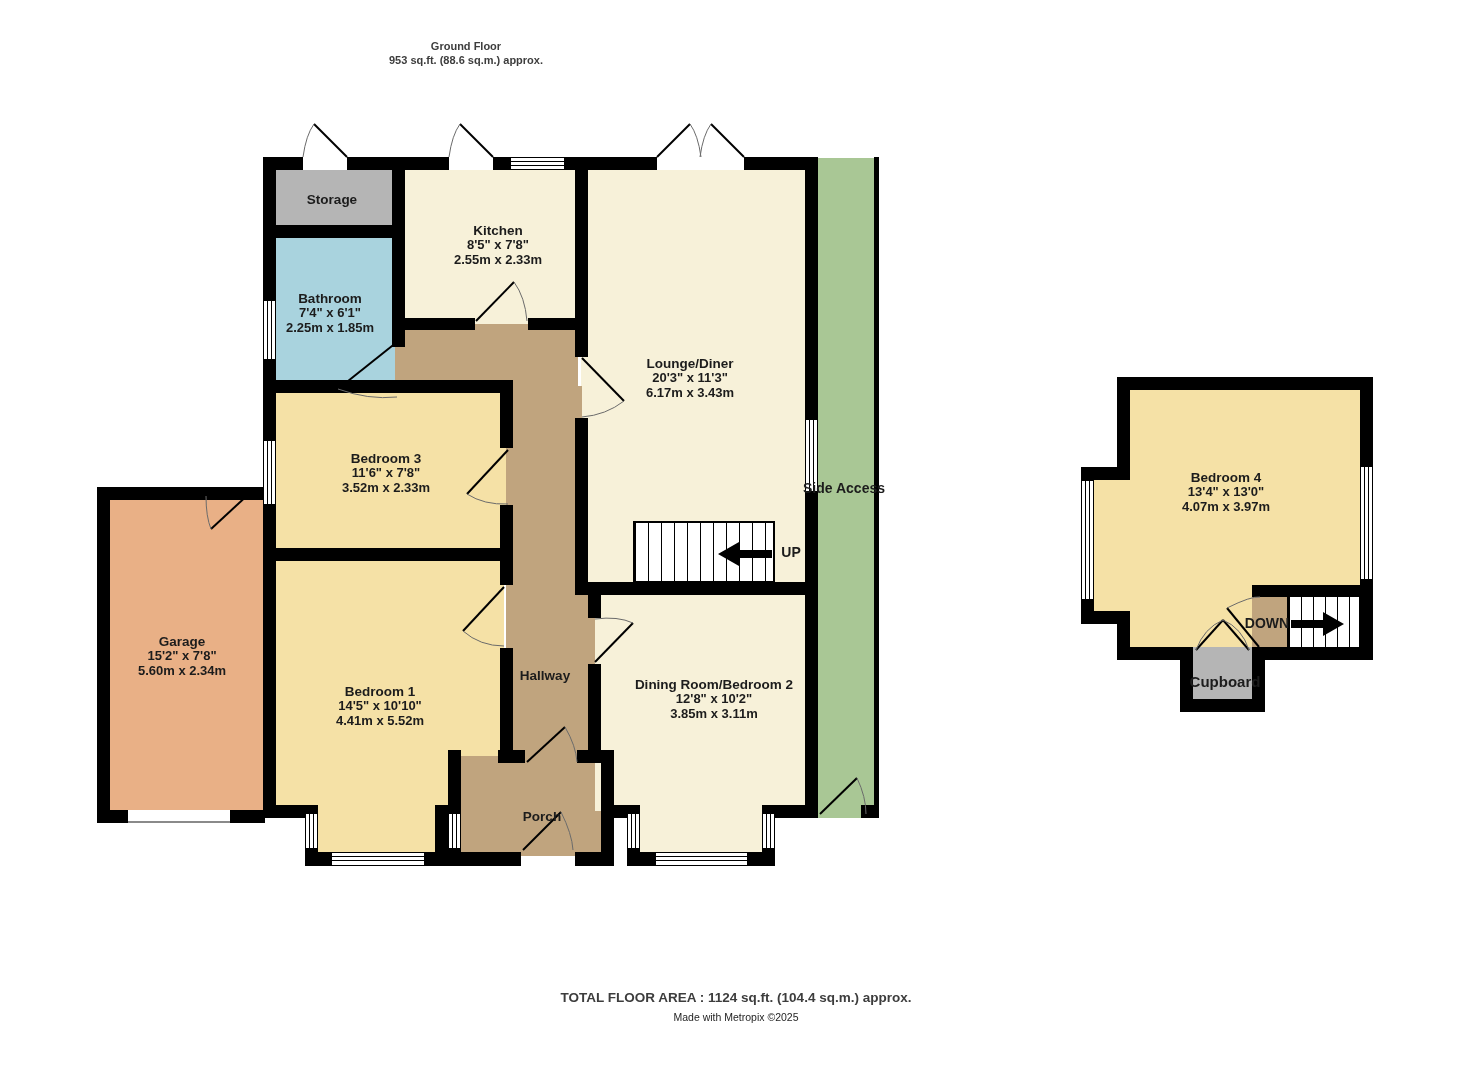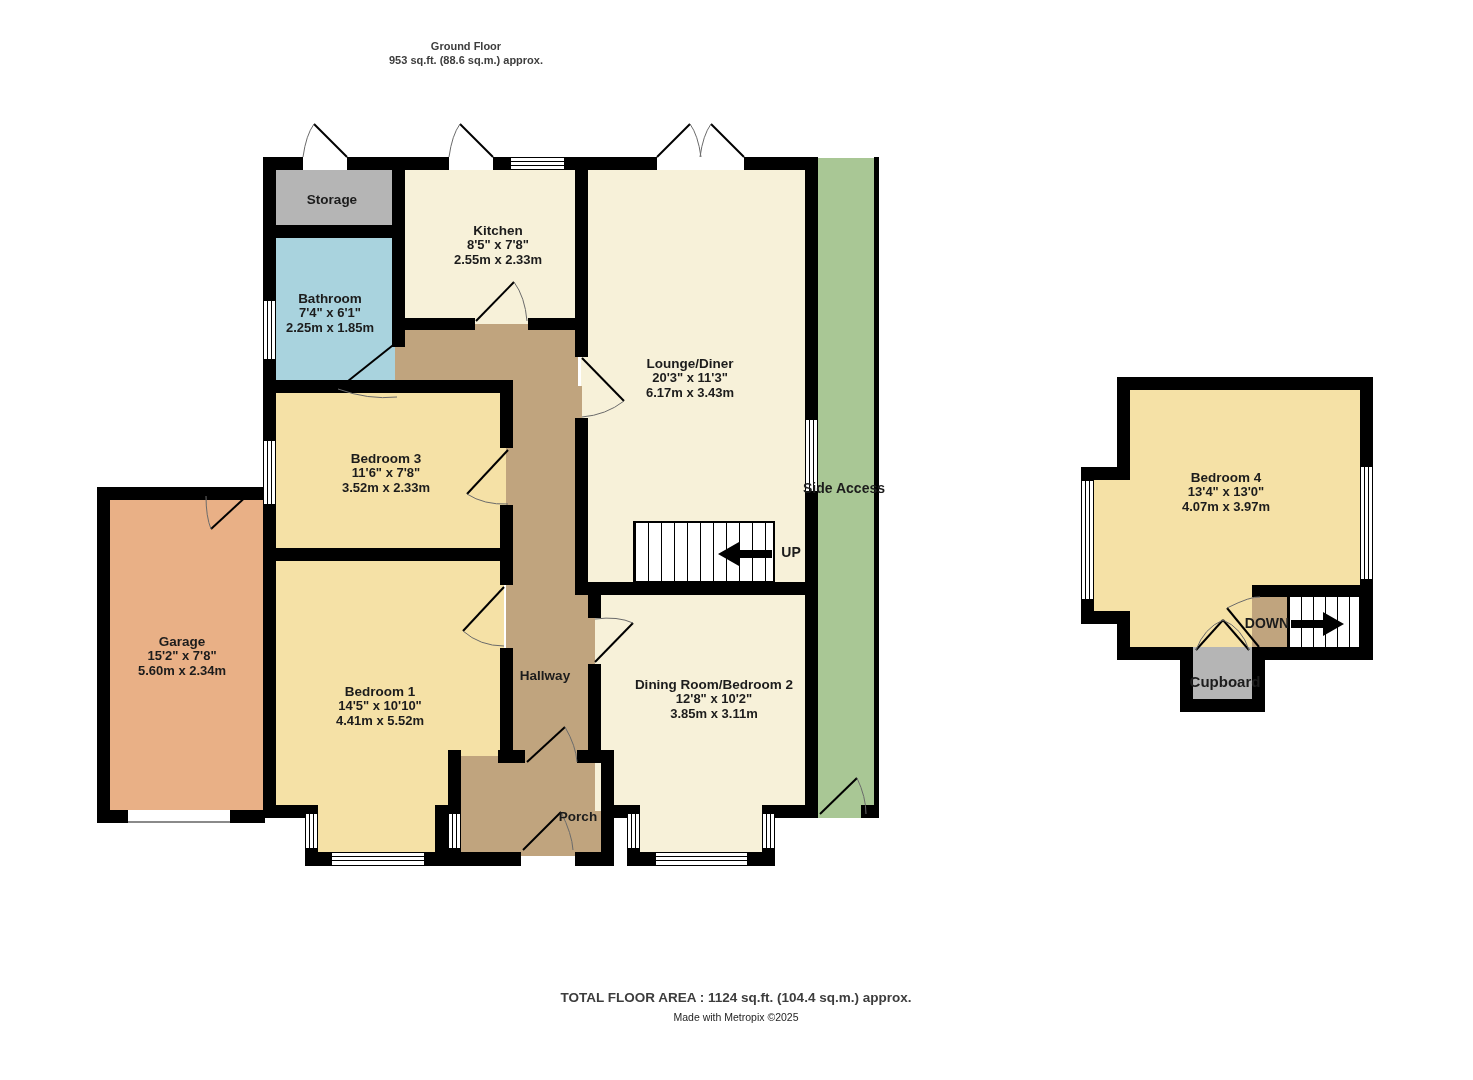--- a/index.html
+++ b/index.html
@@ -216,21 +216,21 @@
     <div class="dim">4.41m  x 5.52m</div>
   </div>
   <div class="lbl" style="left:545px;top:676px;">
     <div class="nm">Hallway</div>
   </div>
   <div class="lbl" style="left:702px;top:699px;margin-left:12px;">
     <div class="nm">Dining Room/Bedroom 2</div>
     <div class="dim">12'8"  x 10'2"</div>
     <div class="dim">3.85m  x 3.11m</div>
   </div>
-  <div class="lbl" style="left:542px;top:817px;margin-left:36px;">
+  <div class="lbl" style="left:542px;top:817px;">
     <div class="nm">Porch</div>
   </div>
   <div class="lbl tiny" style="left:844px;top:489px;">Side Access</div>
   <div class="lbl" style="left:1226px;top:492px;">
     <div class="nm">Bedroom 4</div>
     <div class="dim">13'4"  x 13'0"</div>
     <div class="dim">4.07m  x 3.97m</div>
   </div>
   <div class="lbl" style="left:1225px;top:682px;">
     <div class="nm" style="font-size:15px;">Cupboard</div>

